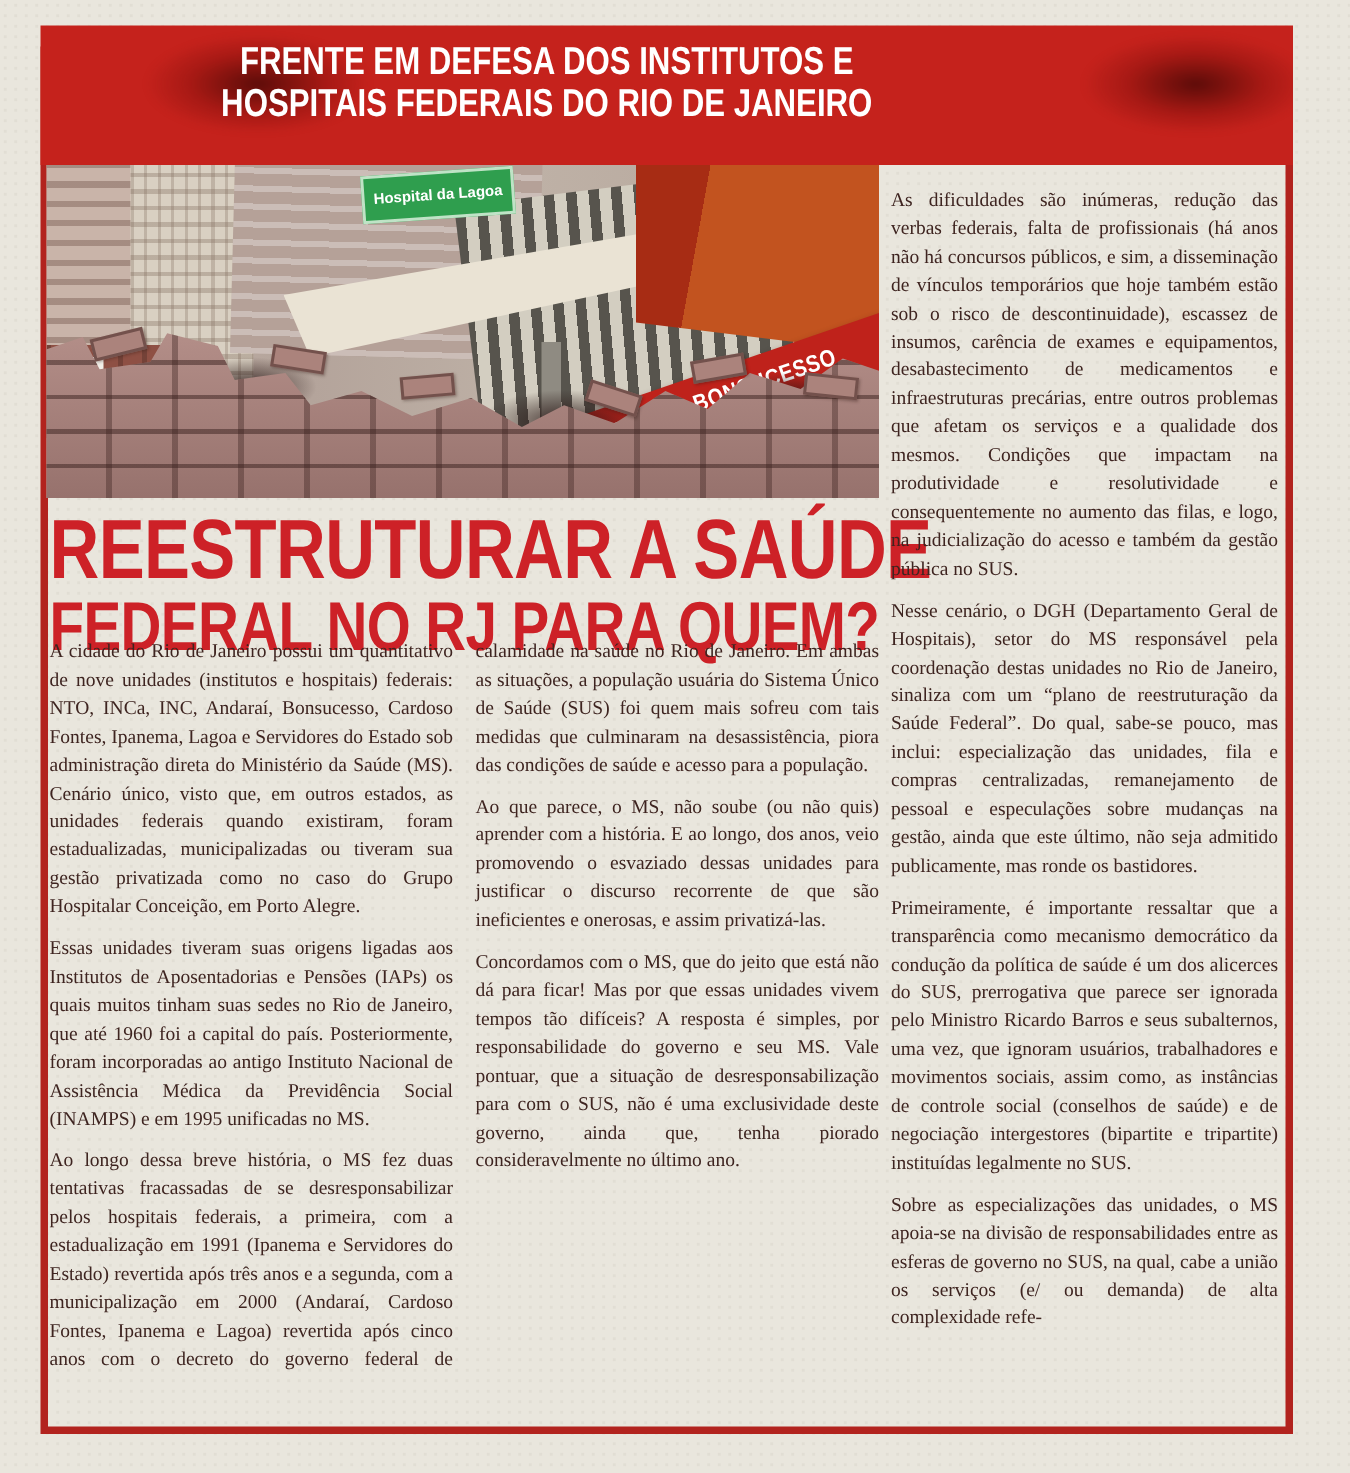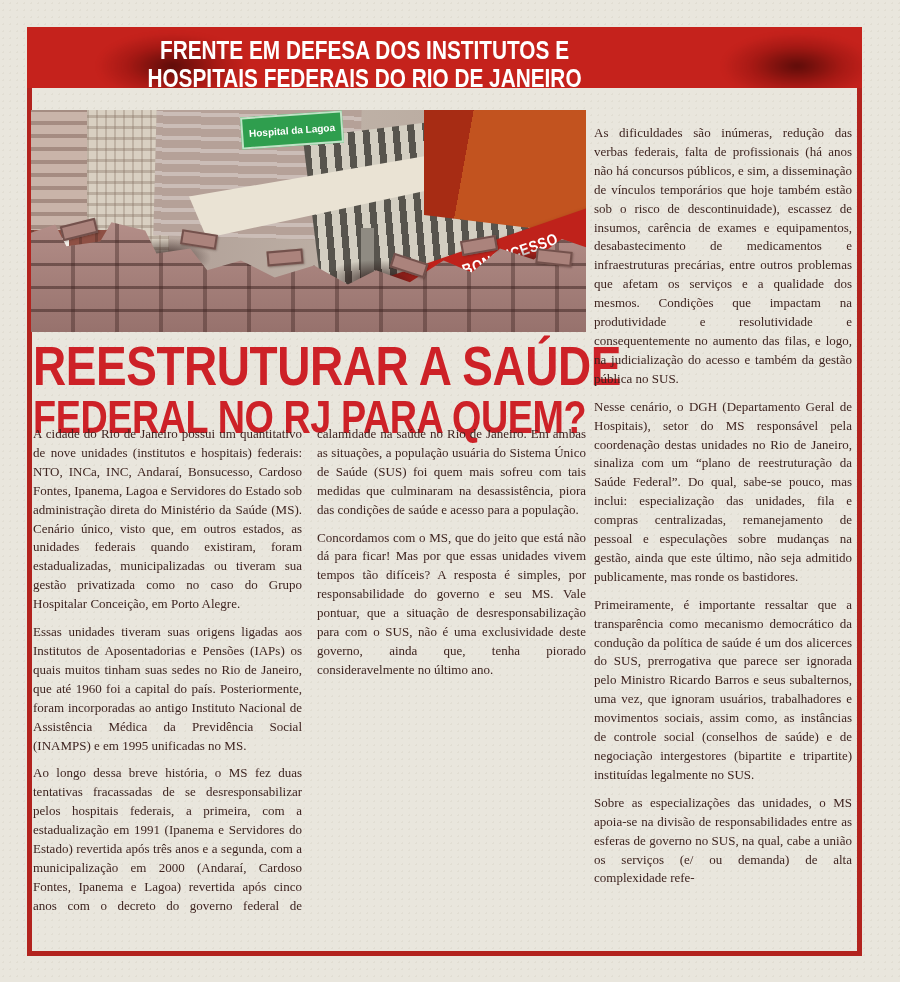--- a/index.html
+++ b/index.html
@@ -14,21 +14,21 @@
   }
 
   
   .frame {
     position:absolute; left:27px; top:31px; width:835px; height:925px;
     border:5px solid #b2231e;
   }
 
   
   .banner {
-    position:absolute; left:27px; top:27px; width:835px; height:61px;
+    position:absolute; left:27px; top:17px; width:835px; height:93px;
     background:#c5221c; overflow:hidden; z-index:3;
   }
   .banner-face {
     position:absolute; top:6px; width:150px; height:66px;
     background:radial-gradient(closest-side, rgba(74,8,6,.85), rgba(130,15,12,.45) 60%, rgba(197,34,28,0));
     filter:blur(2px);
   }
   .banner-face.left  { left:70px; }
   .banner-face.right { left:695px; }
   .banner-text {
@@ -176,20 +176,21 @@
 
 <div class="headline">
   <div class="headline-1">REESTRUTURAR A SAÚDE</div>
   <div class="headline-2">FEDERAL NO RJ PARA QUEM?</div>
 </div>
 
 <div class="article bodytext">
   <p>A cidade do Rio de Janeiro possui um quantitativo de nove unidades (institutos e hospitais) federais: NTO, INCa, INC, Andaraí, Bonsucesso, Cardoso Fontes, Ipanema, Lagoa e Servidores do Estado sob administração direta do Ministério da Saúde (MS). Cenário único, visto que, em outros estados, as unidades federais quando existiram, foram estadualizadas, municipalizadas ou tiveram sua gestão privatizada como no caso do Grupo Hospitalar Conceição, em Porto Alegre.</p>
   <p>Essas unidades tiveram suas origens ligadas aos Institutos de Aposentadorias e Pensões (IAPs) os quais muitos tinham suas sedes no Rio de Janeiro, que até 1960 foi a capital do país. Posteriormente, foram incorporadas ao antigo Instituto Nacional de Assistência Médica da Previdência Social (INAMPS) e em 1995 unificadas no MS.</p>
   <p>Ao longo dessa breve história, o MS fez duas tentativas fracassadas de se desresponsabilizar pelos hospitais federais, a primeira, com a estadualização em 1991 (Ipanema e Servidores do Estado) revertida após três anos e a segunda, com a municipalização em 2000 (Andaraí, Cardoso Fontes, Ipanema e Lagoa) revertida após cinco anos com o decreto do governo federal de calamidade na saúde no Rio de Janeiro. Em ambas as situações, a população usuária do Sistema Único de Saúde (SUS) foi quem mais sofreu com tais medidas que culminaram na desassistência, piora das condições de saúde e acesso para a população.</p>
+  <p>Ao que parece, o MS, não soube (ou não quis) aprender com a história. E ao longo, dos anos, veio promovendo o esvaziado dessas unidades para justificar o discurso recorrente de que são ineficientes e onerosas, e assim privatizá-las.</p>
   <p>Concordamos com o MS, que do jeito que está não dá para ficar! Mas por que essas unidades vivem tempos tão difíceis? A resposta é simples, por responsabilidade do governo e seu MS. Vale pontuar, que a situação de desresponsabilização para com o SUS, não é uma exclusividade deste governo, ainda que, tenha piorado consideravelmente no último ano.</p>
 </div>
 
 <div class="right-col bodytext">
   <p>As dificuldades são inúmeras, redução das verbas federais, falta de profissionais (há anos não há concursos públicos, e sim, a disseminação de vínculos temporários que hoje também estão sob o risco de descontinuidade), escassez de insumos, carência de exames e equipamentos, desabastecimento de medicamentos e infraestruturas precárias, entre outros problemas que afetam os serviços e a qualidade dos mesmos. Condições que impactam na produtividade e resolutividade e consequentemente no aumento das filas, e logo, na judicialização do acesso e também da gestão pública no SUS.</p>
   <p>Nesse cenário, o DGH (Departamento Geral de Hospitais), setor do MS responsável pela coordenação destas unidades no Rio de Janeiro, sinaliza com um “plano de reestruturação da Saúde Federal”.  Do qual, sabe-se pouco, mas inclui: especialização das unidades, fila e compras centralizadas, remanejamento de pessoal e especulações sobre mudanças na gestão, ainda que este último, não seja admitido publicamente, mas ronde os bastidores.</p>
   <p>Primeiramente, é importante ressaltar que a transparência como mecanismo democrático da condução da política de saúde é um dos alicerces do SUS, prerrogativa que parece ser ignorada pelo Ministro Ricardo Barros e seus subalternos, uma vez, que ignoram usuários, trabalhadores e movimentos sociais, assim como, as instâncias de controle social (conselhos de saúde) e de negociação intergestores (bipartite e tripartite) instituídas legalmente no SUS.</p>
   <p>Sobre as especializações das unidades, o MS apoia-se na divisão de responsabilidades entre as esferas de governo no SUS, na qual, cabe a união os serviços (e/ ou demanda) de alta complexidade refe-</p>
 </div>
 

